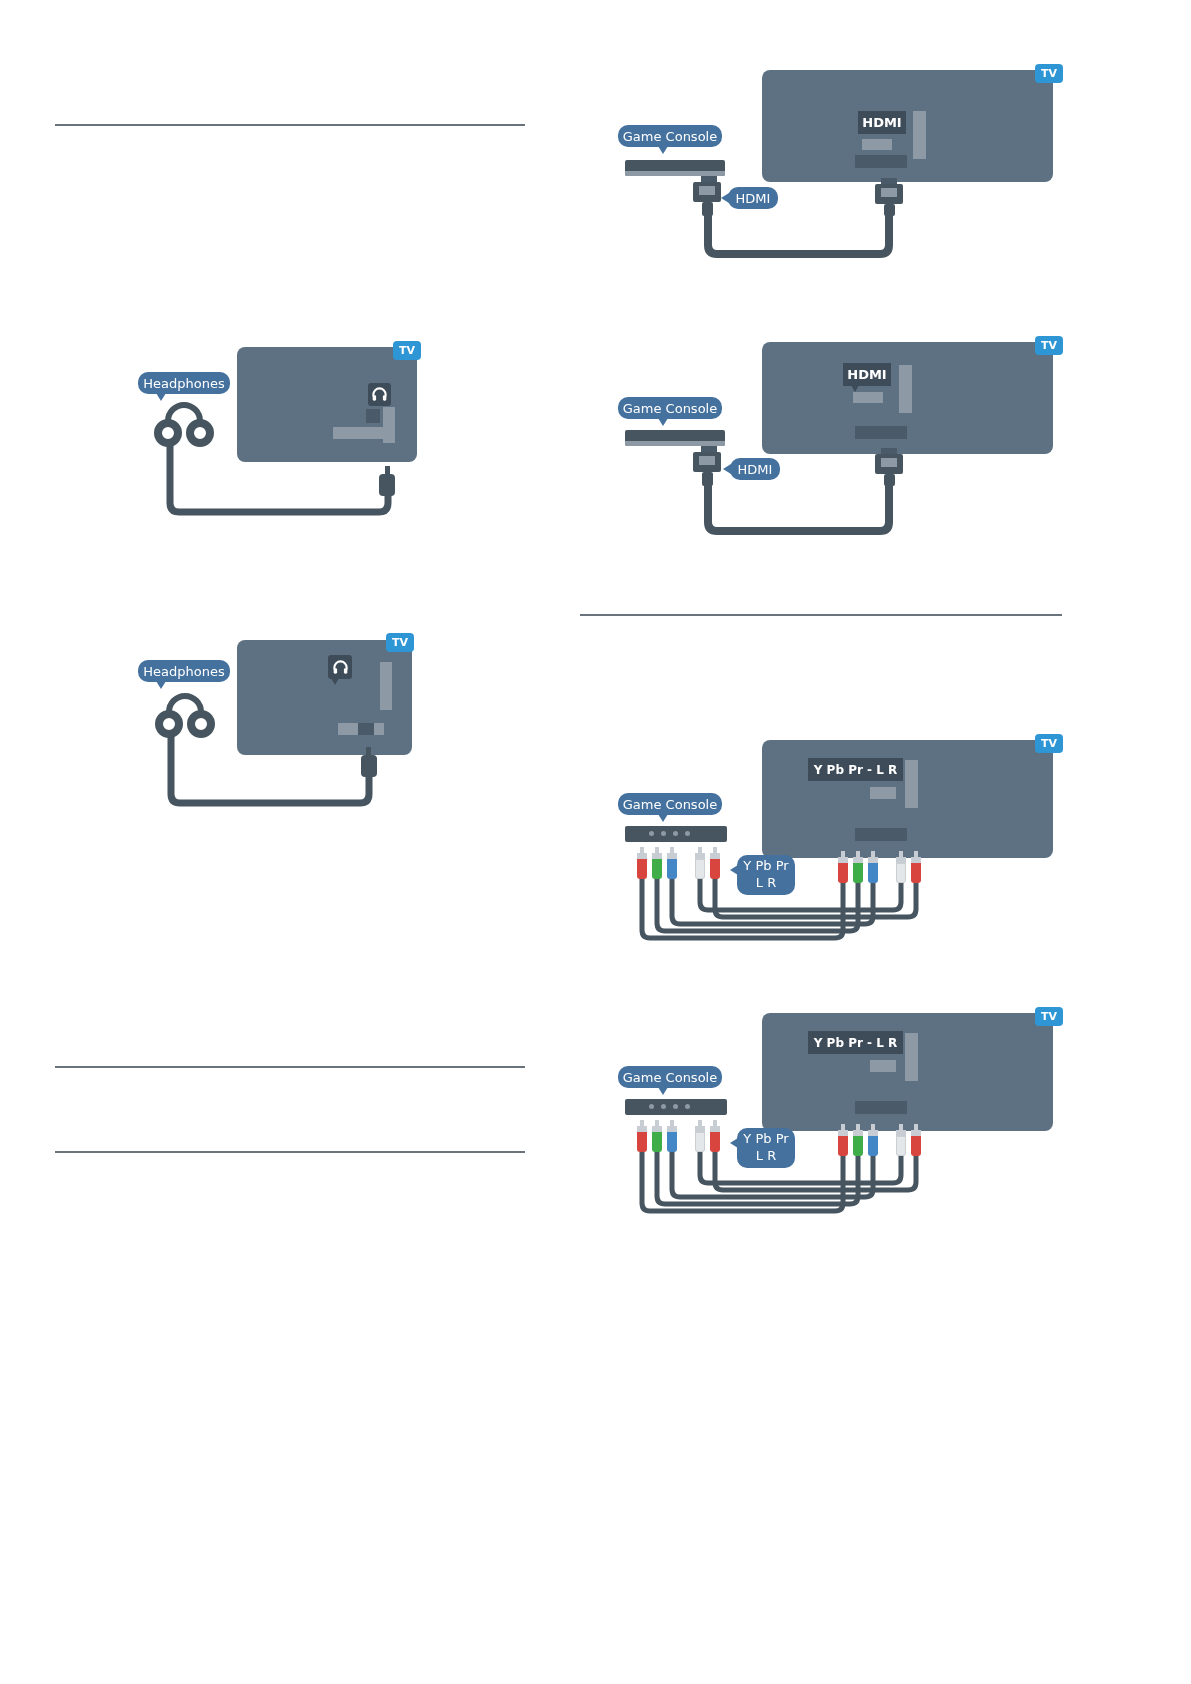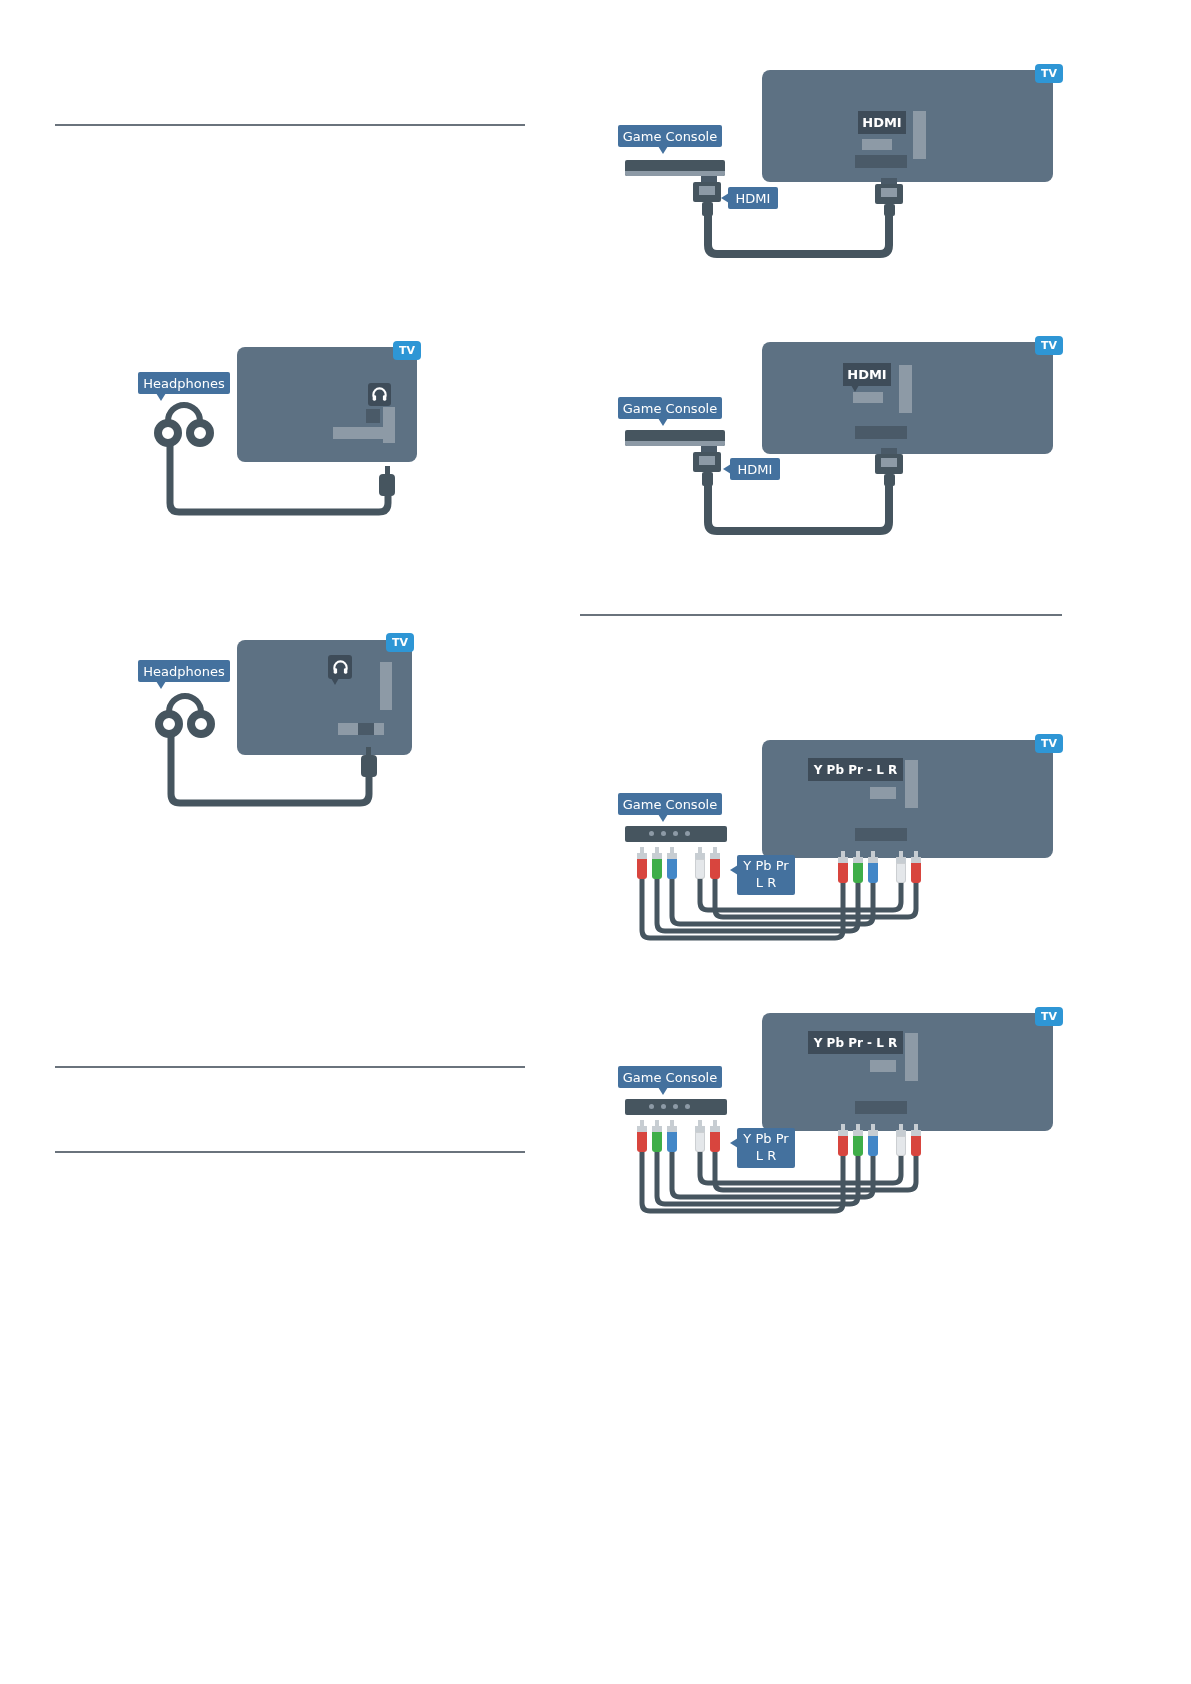--- a/index.html
+++ b/index.html
@@ -11,21 +11,21 @@
   *{margin:0;padding:0;box-sizing:border-box;}
   html,body{background:var(--page-bg);font-family:"DejaVu Sans","Liberation Sans",sans-serif;}
   .page{position:relative;width:1191px;height:1684px;background:var(--page-bg);overflow:hidden;}
   .rule{position:absolute;height:2px;background:var(--rule);}
   .fig{position:absolute;}
   .abs{position:absolute;}
   .tv{position:absolute;background:var(--tv-body);border-radius:8px;}
   .tv-badge{position:absolute;background:var(--tv-badge-bg);color:#fff;font-size:11px;font-weight:bold;
     border-radius:4px;display:flex;align-items:center;justify-content:center;}
   .callout{position:absolute;background:var(--label-badge-bg);color:#fff;font-size:13px;
-    display:flex;align-items:center;justify-content:center;border-radius:2px;}
+    display:flex;align-items:center;justify-content:center;border-radius:10px;}
   .callout-2line{flex-direction:column;line-height:1.3;}
   .tail-down{position:absolute;bottom:-7px;width:0;height:0;border-left:5px solid transparent;
     border-right:5px solid transparent;border-top:8px solid var(--label-badge-bg);}
   .tail-left{position:absolute;left:-7px;width:0;height:0;border-top:5px solid transparent;
     border-bottom:5px solid transparent;border-right:8px solid var(--label-badge-bg);}
   .tail-dark{position:absolute;bottom:-6px;width:0;height:0;border-left:4px solid transparent;
     border-right:4px solid transparent;border-top:7px solid var(--tv-panel-dark);}
   .dark-label{position:absolute;background:var(--tv-panel-dark);color:#fff;font-weight:bold;font-size:13px;
     display:flex;align-items:center;justify-content:center;}
   .vbar-light,.hbar-light{position:absolute;background:var(--tv-panel-light);}

